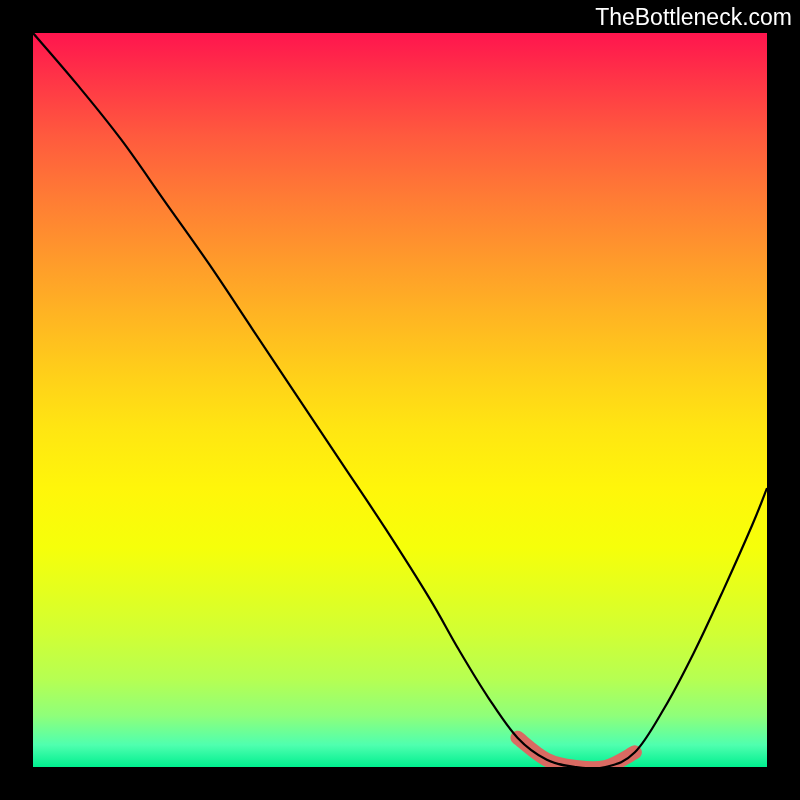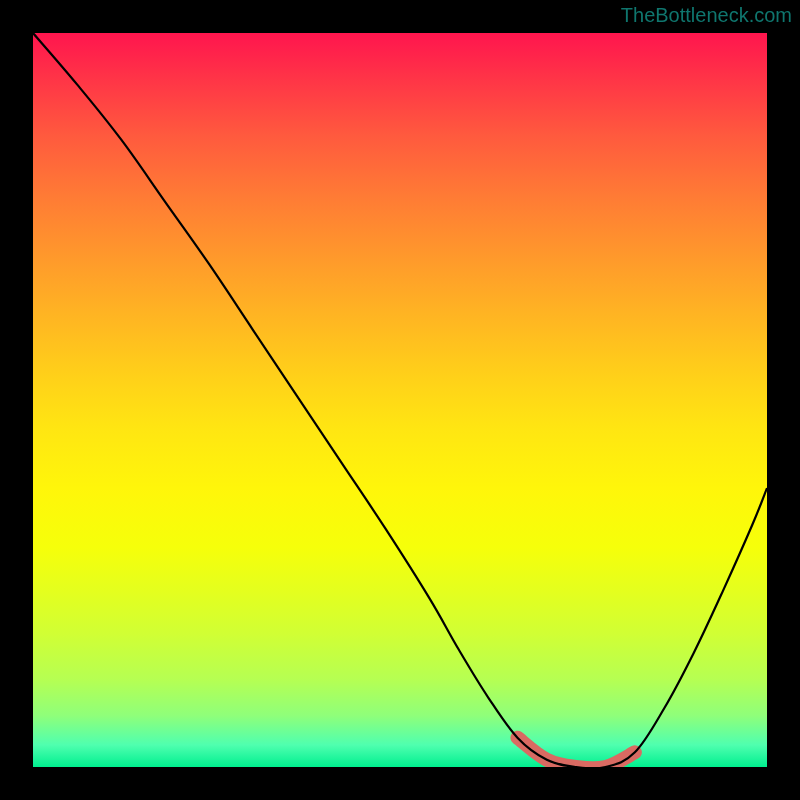--- a/index.html
+++ b/index.html
@@ -8,22 +8,22 @@
     height: 800px;
     background: #000;
     position: relative;
     font-family: Arial, sans-serif;
     overflow: hidden;
   }
   .watermark {
     position: absolute;
     top: 4px;
     right: 8px;
-    color: #0f766e;
-    font-size: 20px;
+    color: #ffffff;
+    font-size: 23px;
     font-weight: 500;
     z-index: 10;
   }
   .plot-area {
     position: absolute;
     left: 33px;
     top: 33px;
     width: 734px;
     height: 734px;
     background: linear-gradient(to bottom,

